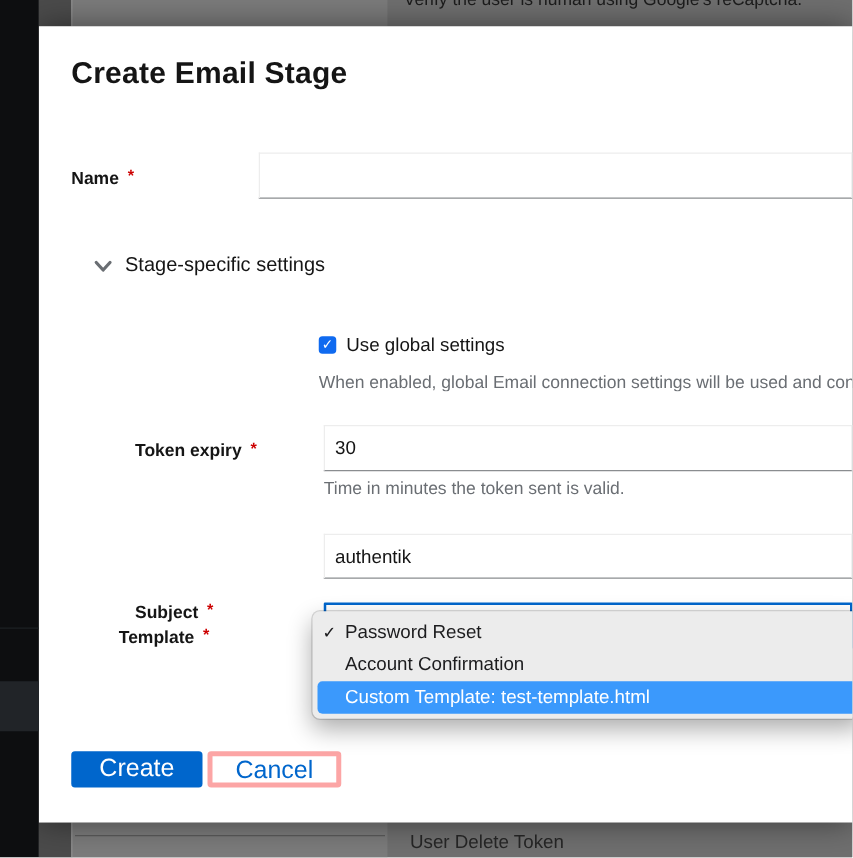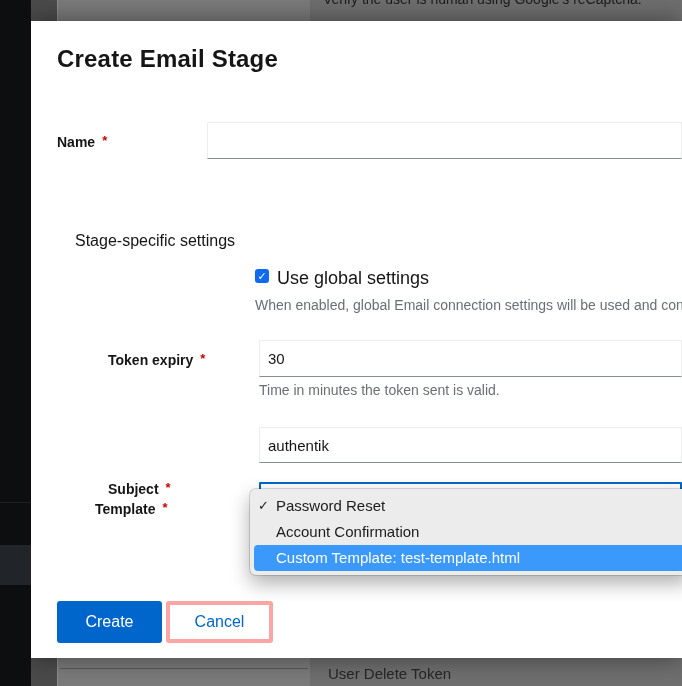--- a/index.html
+++ b/index.html
@@ -38,43 +38,43 @@
   .text-input { position:absolute; background:#fff; border:1px solid #ededed; border-bottom:1px solid #8a8d90;
                 font-family:"Liberation Sans", sans-serif; font-size:15px; color:#151515; padding:16px 8px; outline:none; }
   .inp-name    { left:176px; top:101px; width:475px; height:37px; }
   .inp-token   { left:228px; top:319px; width:423px; height:37px; }
   .inp-subject { left:228px; top:406px; width:423px; height:36px; }
 
   .help-text { position:absolute; font-size:14px; color:#6a6e73; white-space:nowrap; overflow:hidden; }
   .help-global { left:224px; top:276px; width:427px; }
   .help-token  { left:228px; top:361px; width:423px; }
 
-  .group-header { position:absolute; left:44px; top:181px; height:22px; display:flex; align-items:center; gap:30px;
-                  background:none; border:none; cursor:pointer;flex-direction:column; }
+  .group-header { position:absolute; left:44px; top:181px; height:22px; display:flex; align-items:center; gap:10px;
+                  background:none; border:none; cursor:pointer; }
   .chevron { width:15px; height:10px; display:block; }
   .group-title { font-size:16px; color:#151515; font-family:"Liberation Sans", sans-serif; }
 
   .checkbox { position:absolute; left:224px; top:248px; width:14px; height:14px; border-radius:3px;
               display:flex; align-items:center; justify-content:center; color:#fff; font-size:11px; line-height:1; cursor:pointer; }
-  .checkbox-label { position:absolute; left:246px; top:247px; font-size:18px; color:#151515; }
+  .checkbox-label { position:absolute; left:246px; top:247px; font-size:15px; color:#151515; }
 
   .select-stub { position:absolute; left:228px; top:461px; width:423px; height:37px; background:#fff;
                  border:2px solid #0066cc; border-radius:1px; }
 
   
   .dropdown-menu { position:absolute; left:250px; top:489px; width:440px; height:86px; background:#ececec;
                    border-radius:6px; padding:4px 0; z-index:4;
                    box-shadow:0 0 0 1px rgba(0,0,0,0.14), 0 8px 20px rgba(0,0,0,0.33); }
   .menu-item { position:relative; height:26px; line-height:26px; font-size:15px; color:#1c1c1e;
                padding-left:26px; cursor:default; white-space:nowrap; }
   .menu-check { position:absolute; left:8px; top:0; width:16px; font-size:13px; color:#1c1c1e; }
   .menu-item.highlighted { margin:0 4px; padding-left:22px; border-radius:4px; color:#ffffff; font-weight:500; }
 
-  .btn { position:absolute; top:580px; height:42px; border-radius:3px; font-family:"Liberation Sans", sans-serif;
-         font-size:16px; cursor:pointer; }
+  .btn { position:absolute; top:580px; height:29px; border-radius:3px; font-family:"Liberation Sans", sans-serif;
+         font-size:20px; cursor:pointer; }
   .btn-create { left:26px; width:105px; color:#ffffff; border:none; }
   .btn-cancel { left:135px; width:107px; background:#ffffff; }
 </style>
 </head>
 <body>
 
 <div class="screen">
 
   <div class="bg-strip top">
     <div class="bg-edge"></div>

